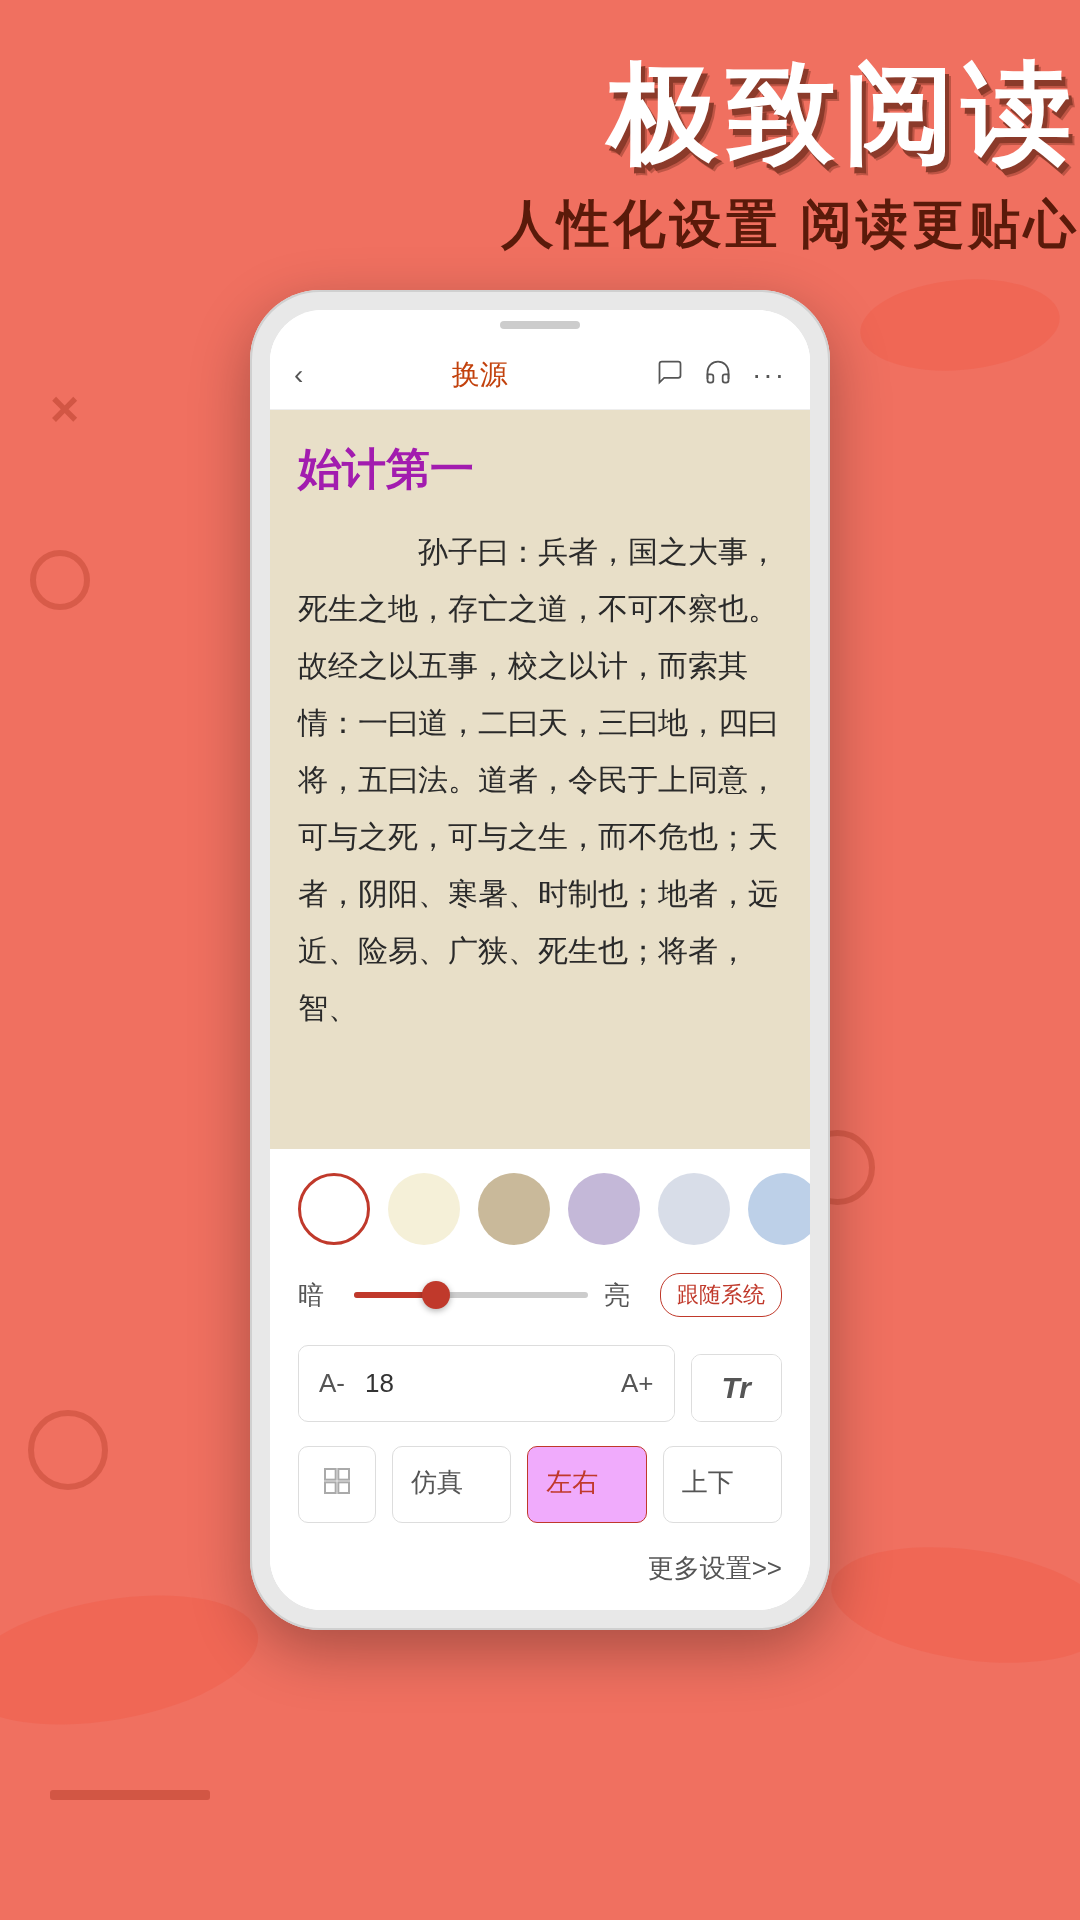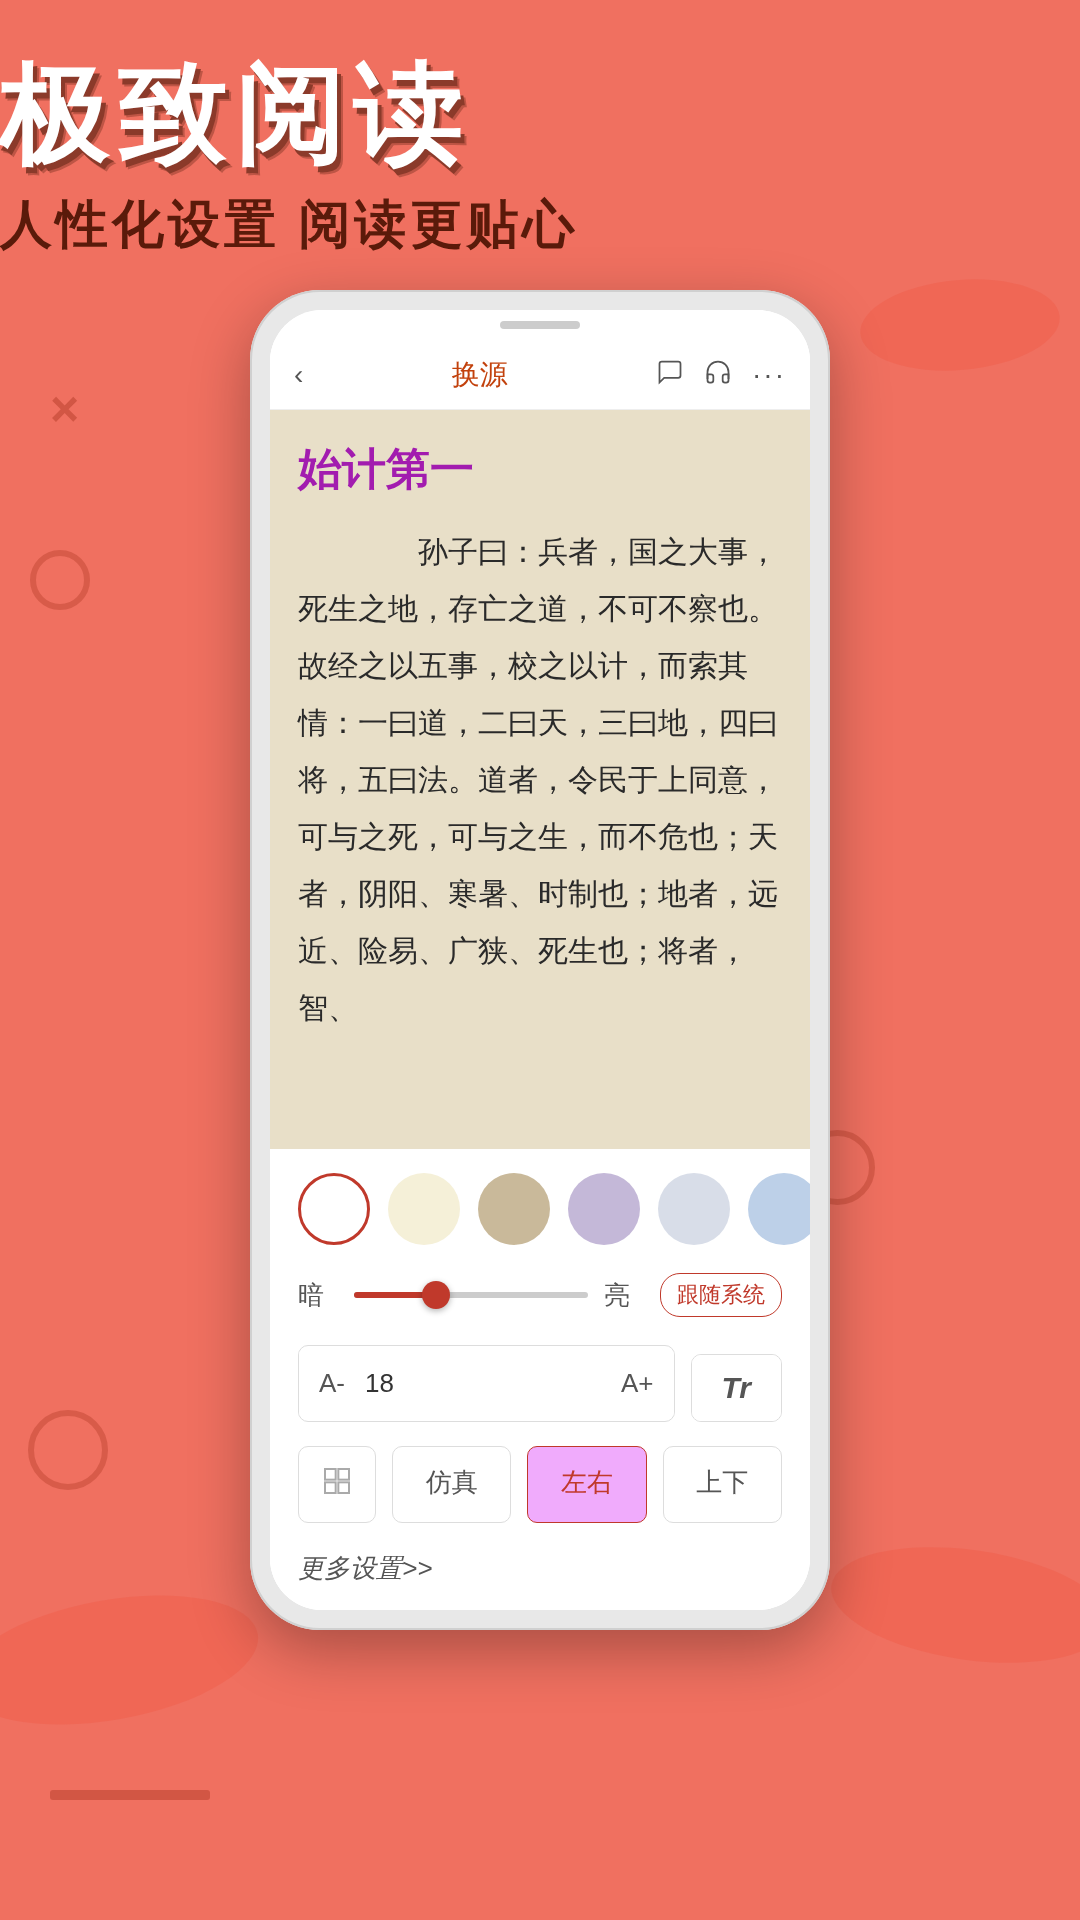--- a/index.html
+++ b/index.html
@@ -13,35 +13,35 @@
       overflow: hidden;
       position: relative;
     }
 
     
     .main-title {
       position: absolute;
       top: 40px;
       left: 0;
       right: 0;
-      text-align: left;
+      text-align: right;
       font-size: 110px;
       font-weight: 900;
       color: white;
       text-shadow: 4px 6px 0px #8B3A2A, 6px 8px 0px rgba(139,58,42,0.5);
       letter-spacing: 8px;
       font-family: 'Arial Black', sans-serif;
     }
 
     .sub-title {
       position: absolute;
       top: 190px;
       left: 0;
       right: 0;
-      text-align: left;
+      text-align: right;
       font-size: 52px;
       font-weight: 700;
       color: #5a1a0a;
       letter-spacing: 4px;
     }
 
     
     .phone-container {
       position: absolute;
       top: 290px;
@@ -267,21 +267,21 @@
     
     .page-flip-row {
       display: flex;
       gap: 16px;
       margin-bottom: 20px;
     }
 
     .flip-btn {
       flex: 1;
       padding: 18px;
-      text-align: center;
+      text-align: left;
       font-size: 26px;
       border: 1.5px solid #ddd;
       border-radius: 10px;
       color: #555;
       background: white;
       cursor: pointer;
     }
 
     .flip-btn.icon-btn {
       flex: 0 0 auto;
@@ -289,25 +289,24 @@
     }
 
     .flip-btn.active {
       border-color: #c0392b;
       color: #c0392b;
       background: #f0abfc;
     }
 
     
     .more-settings {
-      text-align: left;
+      text-align: right;
       font-size: 26px;
       color: #555;
       padding: 8px 0 4px;
-      font-style: italic;
     }
 
     
     .deco-x {
       position: absolute;
       font-size: 50px;
       color: rgba(180, 60, 40, 0.5);
       font-weight: bold;
     }
 

